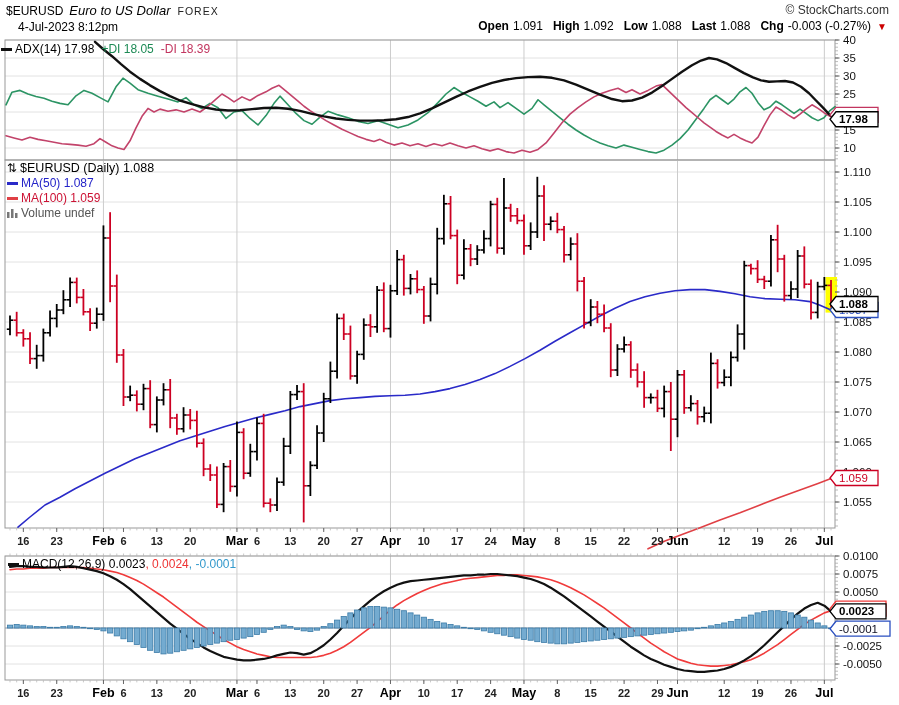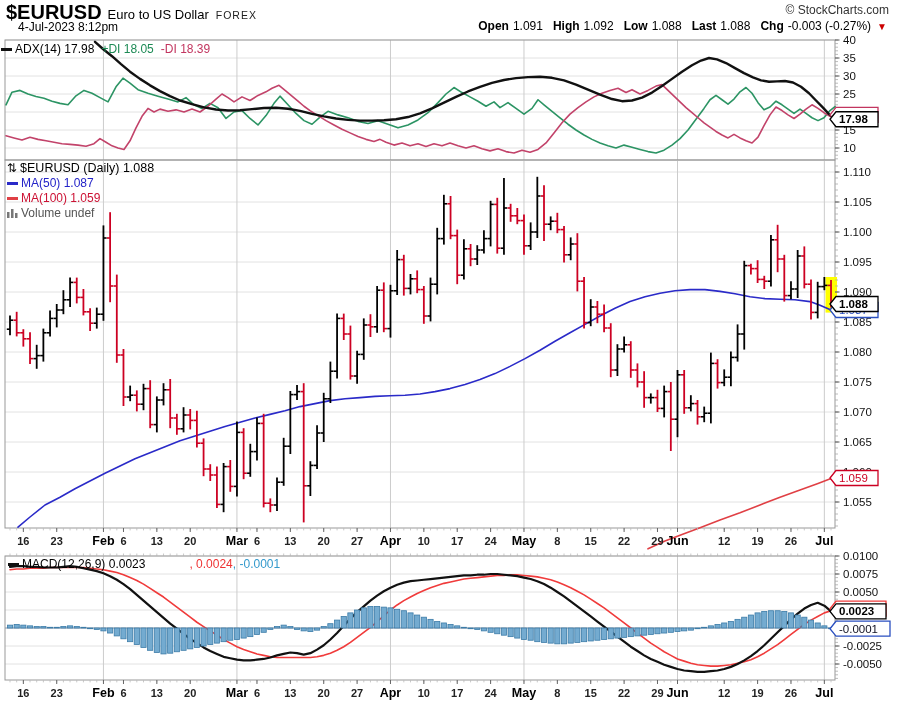--- a/index.html
+++ b/index.html
@@ -1,43 +1,43 @@
 <!DOCTYPE html>
 <html><head>
 <meta charset="utf-8">
 <style>
   html,body{margin:0;padding:0;background:#fff;}
   #stage{position:relative;width:899px;height:705px;background:#fff;overflow:hidden;
          font-family:"Liberation Sans",sans-serif;-webkit-font-smoothing:antialiased;}
   #plot-svg{position:absolute;left:0;top:0;}
   .hdr{position:absolute;white-space:nowrap;}
   #title-line{left:6px;top:1px;font-size:15px;color:#000;}
-  #title-line .sym{font-weight:bold;font-size:20px;}
-  #title-line .nm{font-size:13px;margin-left:6px;}
+  #title-line .sym{font-weight:normal;font-size:12px;}
+  #title-line .nm{font-size:13px;margin-left:6px;font-style:italic;}
   #title-line .ex{font-size:10.5px;letter-spacing:1px;margin-left:7px;color:#222;text-align:right;}
   #copyright{right:10px;top:3px;font-size:12px;color:#333;}
   #date-line{left:18px;top:20px;font-size:12px;color:#000;}
   #quote-line{right:12px;top:19px;font-size:12px;color:#000;}
   #quote-line b{font-weight:bold;margin-left:10px;}
   #quote-line .val{margin-left:4px;}
   .dd-arrow{color:#cc0000;font-size:10px;margin-left:6px;cursor:pointer;}
   .legend{position:absolute;font-size:12px;white-space:nowrap;line-height:15px;}
   .swatch{display:inline-block;width:11px;height:0;border-top:3px solid #000;
           vertical-align:2px;margin-right:3px;}
   #adx-legend{left:1px;top:42px;color:#000;}
   #adx-legend .pdi{color:#1d8a55;margin-left:7px;}
   #adx-legend .mdi{color:#c2355f;margin-left:7px;}
   #price-legend{left:7px;top:161px;}
   #price-legend .row1{font-size:12.5px;color:#000;}
   #price-legend .ci{font-size:12px;margin-right:3px;}
   #price-legend .ma50{color:#2323c8;}
   #price-legend .ma200{color:#cc1133;}
   #price-legend .vol{color:#555;}
   #macd-legend{left:8px;top:557px;color:#000;}
-  #macd-legend .v2{color:#ee3333;padding-left:44px;}
+  #macd-legend .v2{color:#ee3333;}
   #macd-legend .v3{color:#3399cc;}
   .volbars{display:inline-block;vertical-align:-1px;margin-right:3px;}
 </style>
 </head>
 <body>
 
 <div id="stage">
   <svg id="plot-svg" width="899" height="705">
       <g>
         <line x1="5" y1="40" x2="835" y2="40" stroke="#e2e2e2" stroke-width="1"></line>

